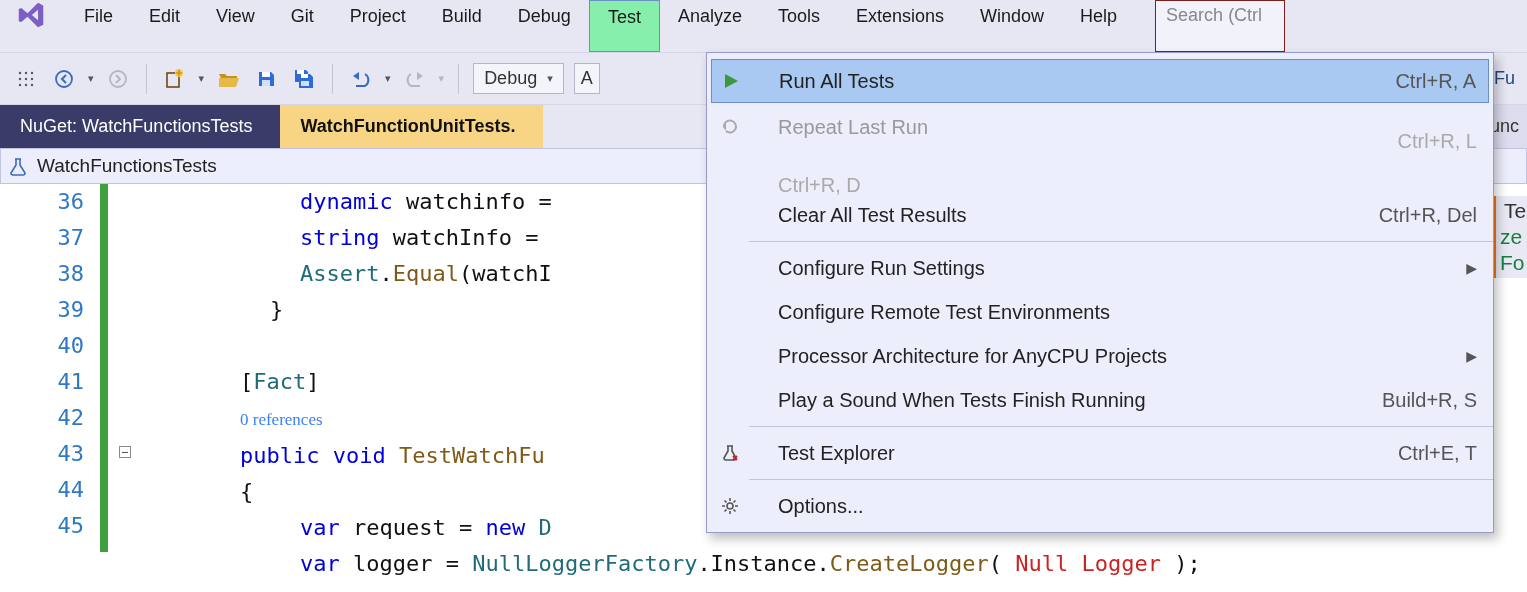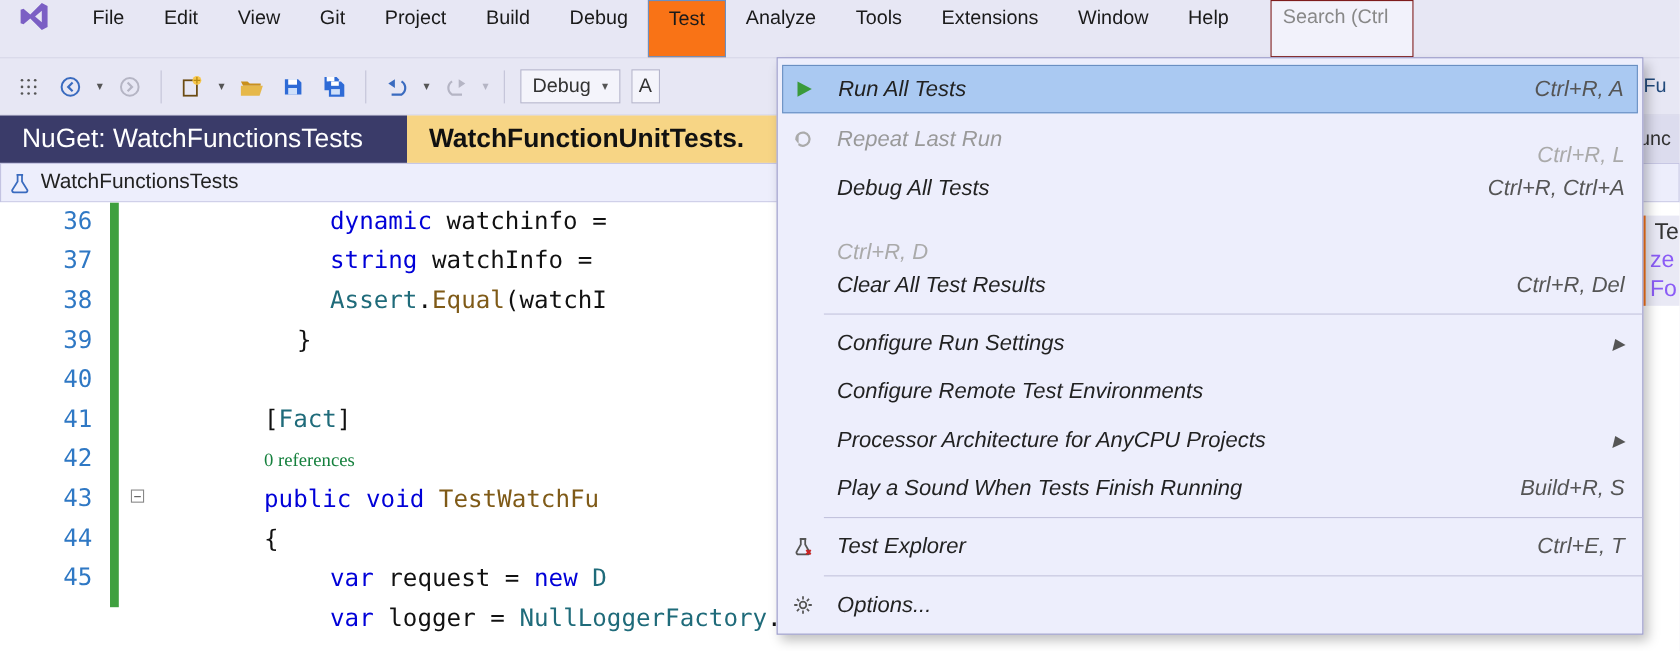--- a/index.html
+++ b/index.html
@@ -25,21 +25,21 @@
   .vs-logo {
     width: 30px; height: 30px; margin-right: 16px;
     display: flex; align-items: center; justify-content: center;
   }
   .menu-item {
     padding: 6px 18px;
     color: #1a1a1a;
     cursor: default;
   }
   .menu-item.active {
-    background: #f97316;
+    background: #86efac;
     border: 1px solid #6a8fc2;
   }
   .search-box {
     margin-left: 16px;
     flex: 0 0 130px;
     border: 1px solid #7f1d1d;
     background: #f2f2fb;
     padding: 4px 10px;
     color: #888;
     font-size: 18px;
@@ -81,22 +81,22 @@
   
   .tab-row {
     display: flex;
     align-items: stretch;
     height: 44px;
     background: #e7e7f4;
     border-top: 1px solid #d6d6e8;
   }
   .tab {
     display: flex; align-items: center;
-    padding: 0 40px 0 20px;
-    font-size: 24px;
+    padding: 0 28px 0 20px;
+    font-size: 18px;
   }
   .tab.inactive {
     background: #3a3b69;
     color: #fff;
   }
   .tab.active {
     background: #f7d585;
     color: #111;
     font-weight: 700;
   }
@@ -158,21 +158,21 @@
     flex: 1;
     background:#fff;
     white-space: pre;
     color: #111;
   }
   .code-col .kw { color: #0000d8; }
   .code-col .cls { color: #1f6b7a; }
   .code-col .attr { color: #1f6b7a; }
   .code-col .call { color: #7f5a17; }
   .code-col .err { color: #c22; }
-  .code-col .lens { color: #15803d; font-size: 17px; font-family: "Segoe UI"; }
+  .code-col .lens { color: #3b82f6; font-size: 17px; font-family: "Segoe UI"; }
   .outline-col .boxminus {
     display:inline-block;
     border:1px solid #888;
     width:12px;height:12px;
     position:relative;
     top:-3px;
   }
   .outline-col .boxminus::after{
     content:"";position:absolute;top:5px;left:2px;right:2px;height:1px;background:#555;
   }
@@ -183,43 +183,42 @@
     right: 0; top: 196px;
     width: 36px;
     background: #e9e9f5;
     border-left:5px solid #f97316;
     padding: 2px 4px;
     font-size: 21px;
     color: #333;
     line-height: 26px;
     overflow:hidden;
   }
-  .right-panel .svc { color:#8b5cf6;}
+  .right-panel .svc { color:#15803d;}
 
   
   .dropdown {
     position: absolute;
     top: 52px;
     left: 706px;
     width: 788px;
     background: #edeefc;
     border: 1px solid #9a9ac8;
     box-shadow: 4px 6px 10px rgba(0,0,0,0.25);
     padding: 4px 0;
     z-index: 10;
   }
   .dd-item {
     display: flex;
     align-items: center;
     height: 44px;
     padding: 0 16px 0 8px;
-    gap: 16px;
+    gap: 33px;
     font-size: 20px;
     color: #222;
-    font-style: italic;
   }
   .dd-item.highlight {
     background: #aac9f2;
     border: 1px solid #6a8fc2;
     margin: 2px 4px;
     padding: 0 12px 0 4px;
   }
   .dd-item.disabled { color: #999; }
   .dd-icon-slot { width: 30px; display:flex; justify-content:center; color:#555;}
   .dd-label { flex: 1; }
@@ -423,25 +422,20 @@
     <div class="dd-item disabled">
       <span class="dd-icon-slot">
         <svg width="20" height="20">
           <path fill="none" stroke="#aaa" stroke-width="2" d="M4 10a6 6 0 1 1 2 4"></path>
           <path fill="#aaa" d="M3 10l3-4v8z"></path>
         </svg>
       </span>
       <span class="dd-label">Repeat Last Run</span>
       <span class="dd-shortcut">Ctrl+R, L</span>
     </div>
-    <div class="dd-item">
-      <span class="dd-icon-slot"></span>
-      <span class="dd-label">Debug All Tests</span>
-      <span class="dd-shortcut">Ctrl+R, Ctrl+A</span>
-    </div>
     <div class="dd-item disabled">
       <span class="dd-icon-slot"></span>
       <span class="dd-shortcut">Ctrl+R, D</span>
     </div>
     <div class="dd-item">
       <span class="dd-icon-slot"></span>
       <span class="dd-label">Clear All Test Results</span>
       <span class="dd-shortcut">Ctrl+R, Del</span>
     </div>
     <div class="dd-sep"></div>

